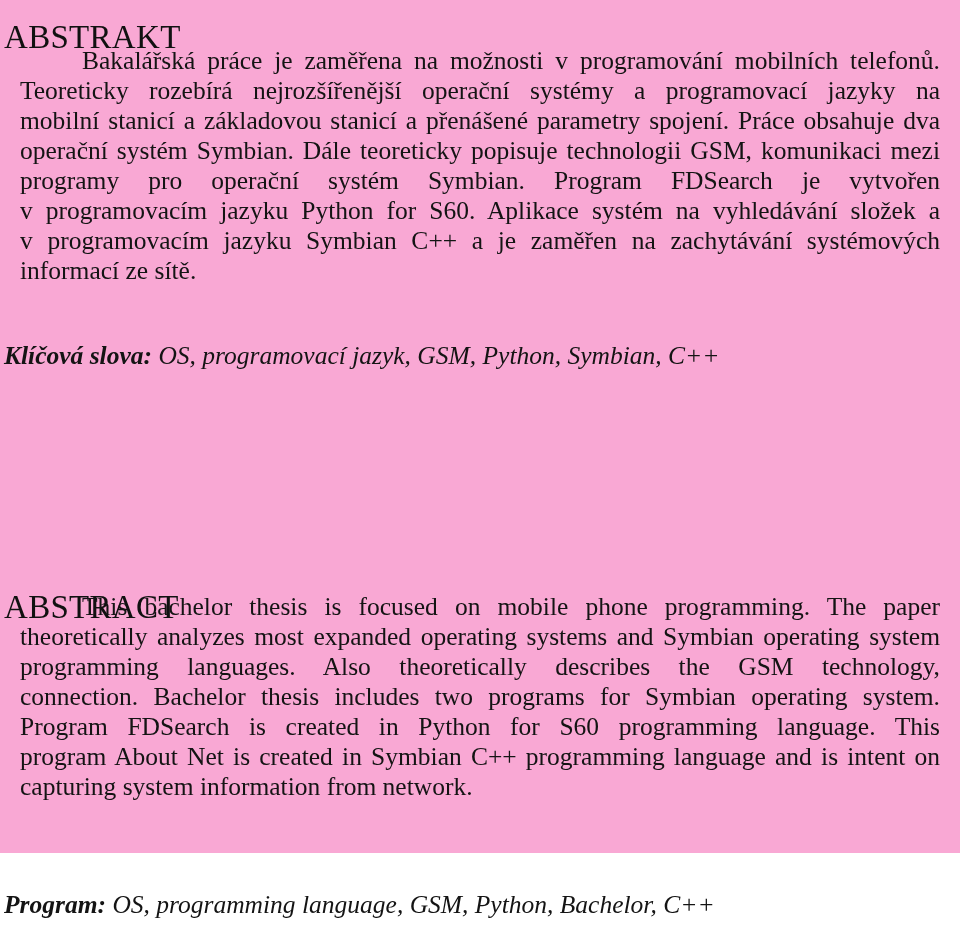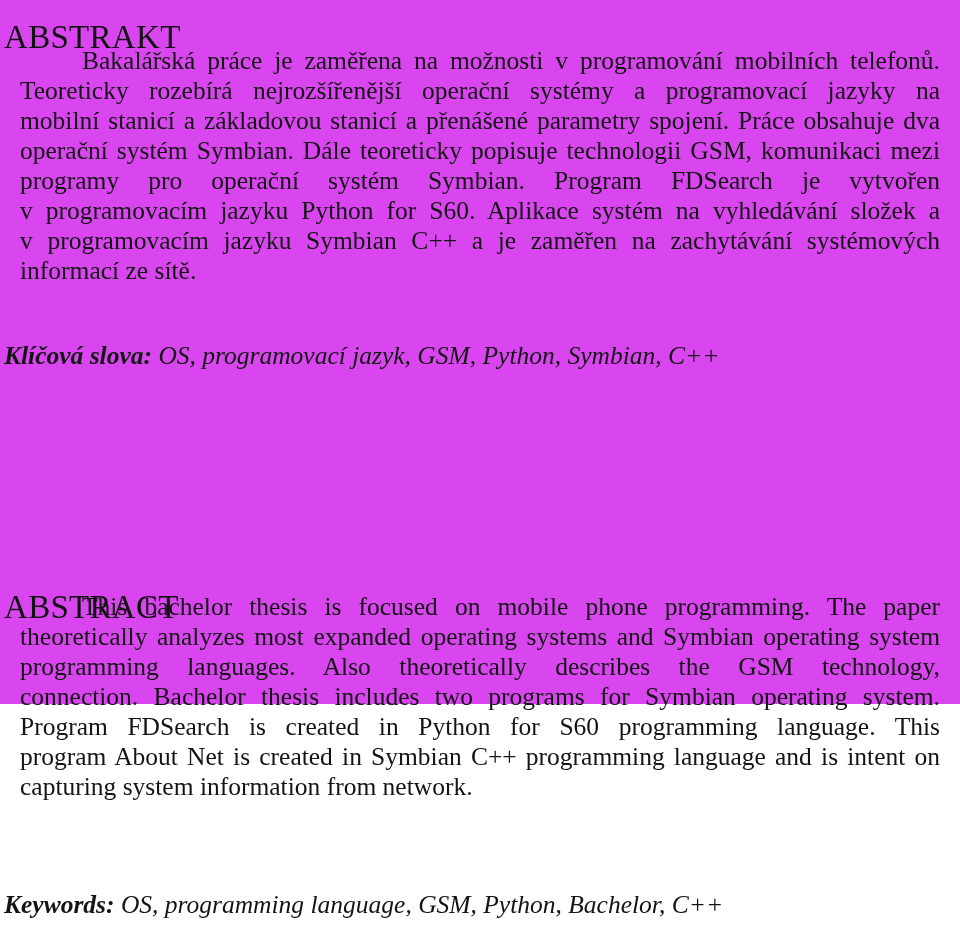--- a/index.html
+++ b/index.html
@@ -10,22 +10,22 @@
   body {
     width: 960px;
     height: 925px;
     overflow: hidden;
     font-family: "Liberation Serif", "DejaVu Serif", serif;
     color: #111111;
   }
   .page {
     position: relative;
     width: 960px;
-    height: 704px;
-    background: #d946ef;
+    height: 853px;
+    background: #f9a8d4;
   }
 
   
   .doc-heading {
     position: absolute;
     left: 4px;
     font-size: 33px;
     line-height: 34px;
     font-weight: normal;
     letter-spacing: 0.3px;
@@ -122,16 +122,16 @@
       <span class="ln">theoretically analyzes most expanded operating systems and Symbian operating system</span>
       <span class="ln">programming languages. Also theoretically describes the GSM technology,</span>
       <span class="ln">connection. Bachelor thesis includes two programs for Symbian operating system.</span>
       <span class="ln">Program FDSearch is created in Python for S60 programming language. This</span>
       <span class="ln">program About Net is created in Symbian C++ programming language and is intent on</span>
       <span class="ln last">capturing system information from network.</span>
     </p>
   </div>
 
   <div class="keyword-line" id="keywords-en">
-    <span class="keyword-label">Keywords:</span><span class="keyword-values"> OS, programming language, GSM, Python, Bachelor, C++</span>
+    <span class="keyword-label">Program:</span><span class="keyword-values"> OS, programming language, GSM, Python, Bachelor, C++</span>
   </div>
 
 </div>
 
 </body></html>

